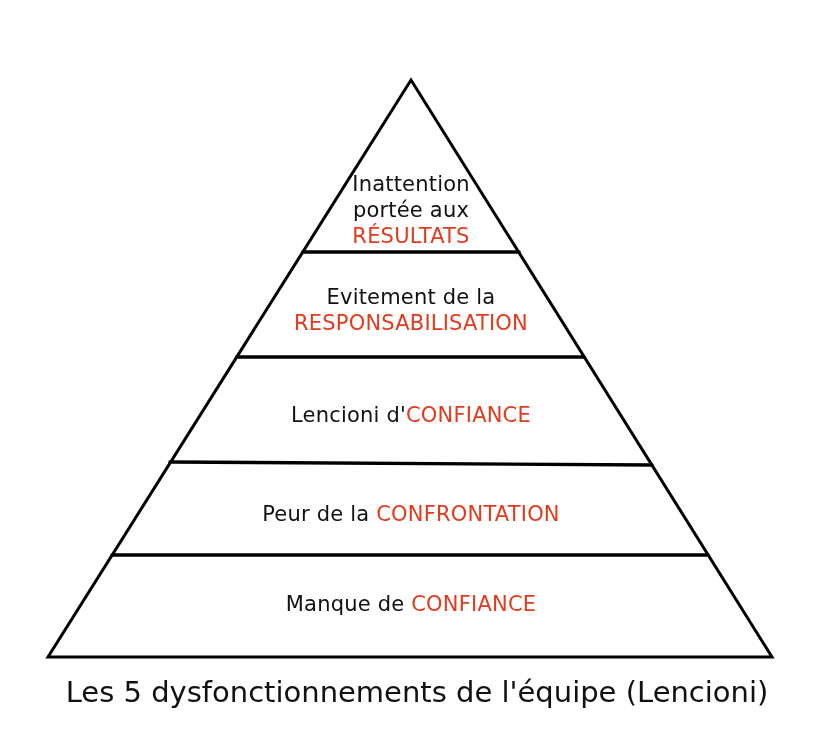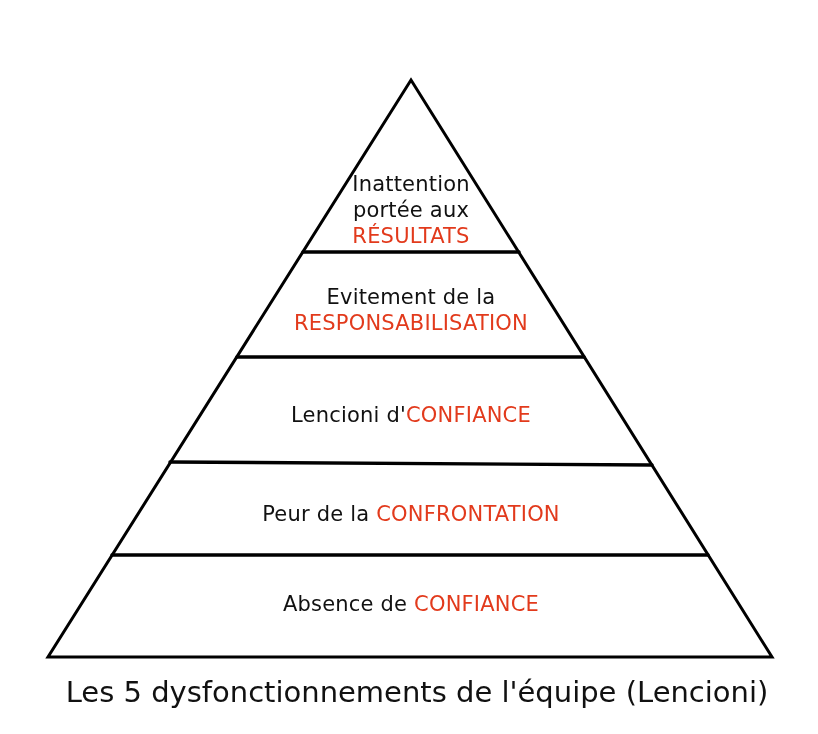--- a/index.html
+++ b/index.html
@@ -74,17 +74,17 @@
 
   <div class="label lv2">
     <div>Evitement de la</div>
     <div class="hl">RESPONSABILISATION</div>
   </div>
 
   <div class="label lv3"><span>Lencioni d'</span><span class="hl">CONFIANCE</span></div>
 
   <div class="label lv4"><span>Peur de la </span> <span class="hl">CONFRONTATION</span></div>
 
-  <div class="label lv5"><span>Absence de </span> <span class="hl">CONFIANCE</span></div>
+  <div class="label lv5"><span>Manque de </span> <span class="hl">CONFIANCE</span></div>
 
   <div class="caption">Les 5 dysfonctionnements de l'équipe (Lencioni)</div>
 
 </div>
 
 </body></html>

